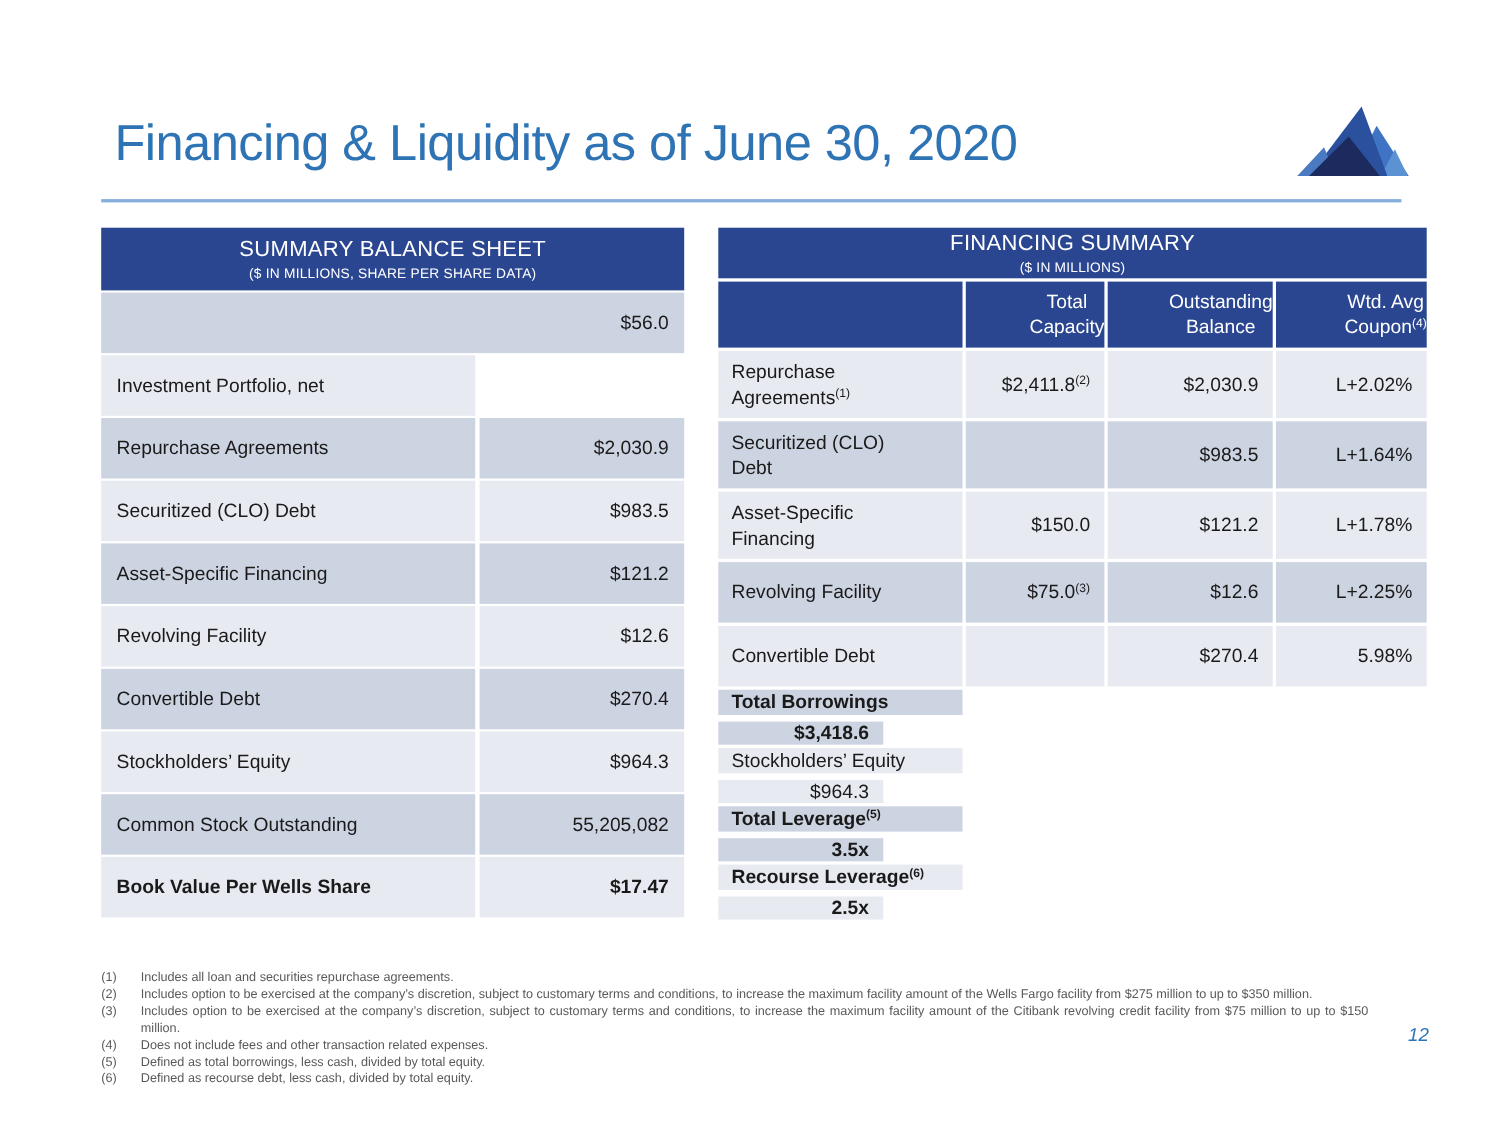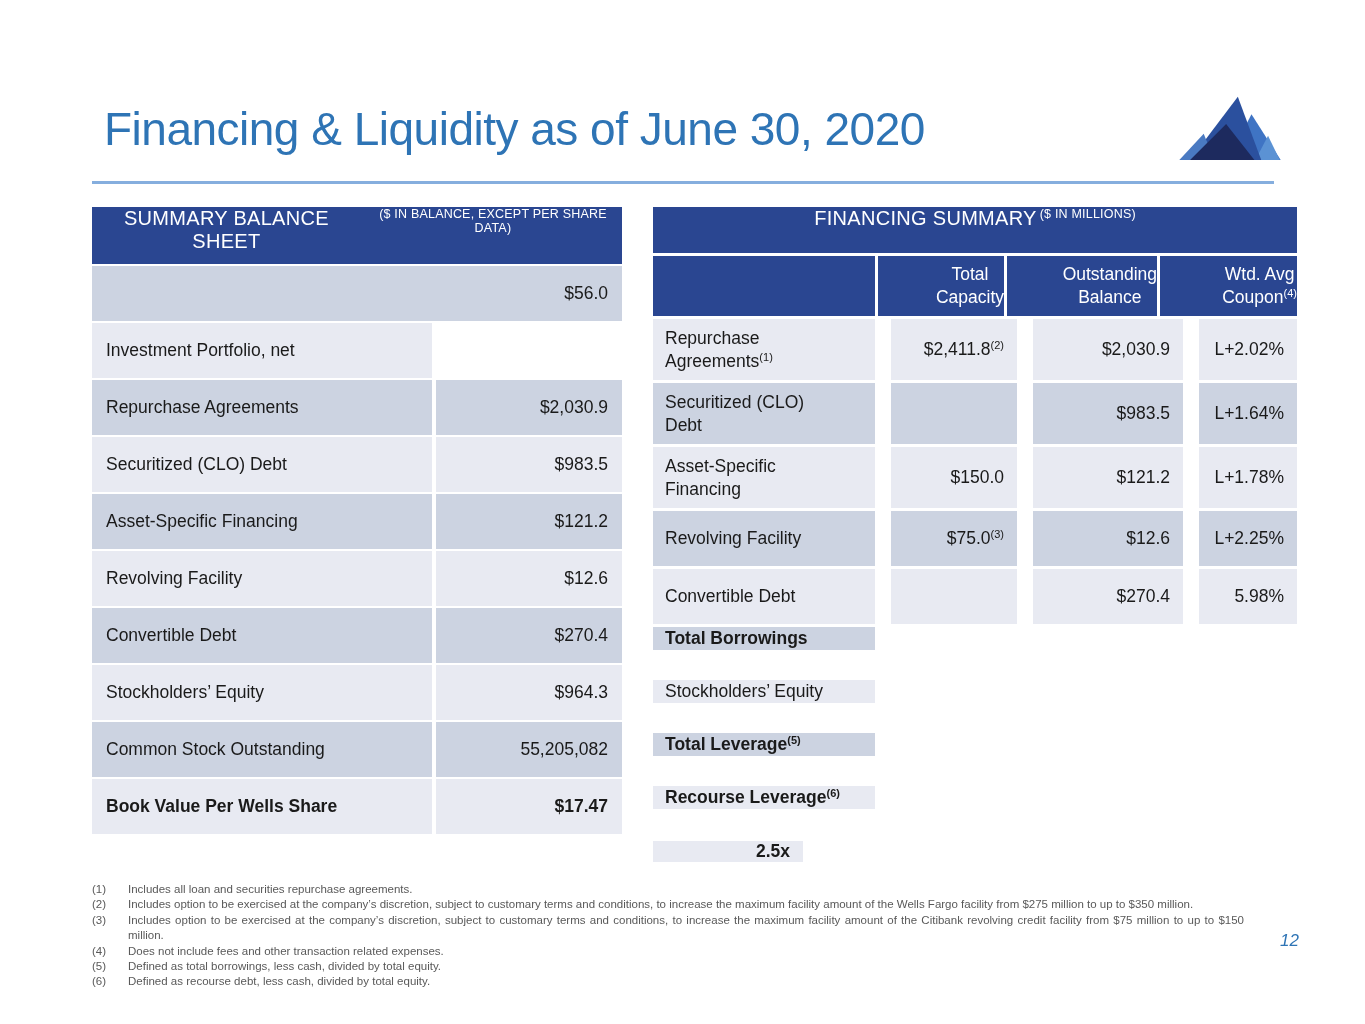--- a/index.html
+++ b/index.html
@@ -12,42 +12,42 @@
     position:absolute; left:104px; top:102px;
     font-size:46px; color:#2e74b5; letter-spacing:-0.5px; white-space:nowrap;
   }
   .rule { position:absolute; left:92px; top:181px; width:1182px; height:3px; background:#85aede; }
   .logo { position:absolute; left:1177px; top:86px; width:108px; height:78px; }
 
   
   .bs-table { position:absolute; left:92px; top:207px; width:530px; display:flex; flex-direction:column; gap:2px; }
   .t-head {
     background:#2a4691; color:#ffffff; text-align:center;
-    display:flex; flex-direction:row; justify-content:center; gap:3px;
+    display:flex; flex-direction:column; justify-content:center; gap:3px;
   }
   .bs-table .t-head { height:57px; }
   .t-head .t1 { font-size:20px; letter-spacing:0.3px; }
   .t-head .t2 { font-size:12.5px; letter-spacing:0.2px; }
   .bs-row { display:flex; gap:4px; height:55px; font-size:17.5px; }
   .bs-row > div { display:flex; align-items:center; }
   .bs-row .lbl { width:340px; padding-left:14px; }
   .bs-row .val { flex:1; justify-content:flex-end; padding-right:14px; }
   .bs-row.dark > div { background:#ccd3e1; }
   .bs-row.light > div { background:#e8eaf2; }
 
   
   .fs-table { position:absolute; left:653px; top:207px; width:644px; display:flex; flex-direction:column; gap:3px; }
   .fs-table .t-head { height:46px; }
   .fs-cols { display:flex; gap:3px; height:60px; }
   .fs-cols > div {
     background:#2a4691; color:#ffffff; font-size:17.5px; line-height:1.32;
     display:flex; align-items:center; justify-content:flex-end; text-align:center;
   }
   .c0 { width:222px; } .c1 { width:126px; } .c2 { width:150px; } .c3 { flex:1; }
-  .fs-row { display:flex; gap:16px; font-size:17.5px; }
+  .fs-row { display:flex; gap:3px; font-size:17.5px; }
   .fs-row > div { display:flex; align-items:center; }
   .fs-row .c0 { padding-left:12px; line-height:1.3; }
   .fs-row .c1, .fs-row .c2, .fs-row .c3 { justify-content:flex-end; padding-right:13px; }
   .fs-row.dark > div { background:#ccd3e1; }
   .fs-row.light > div { background:#e8eaf2; }
   .r-tall { height:61px; } .r-med { height:55px; } .r-short { height:50px;flex-direction:column; }
 
   .hwrap { white-space:pre-line; }
   sup { font-size:11px; line-height:0; vertical-align:6px; letter-spacing:0; }
   .b { font-weight:bold; }
@@ -72,21 +72,21 @@
     <polygon points="80,76 93,51 105,76" fill="#5b92d4"></polygon>
     <polygon points="13,76 62,11 86,76" fill="#2b509e"></polygon>
     <polygon points="2,76 27,49 38,76" fill="#4a7ac2"></polygon>
     <polygon points="13,76 50,39 79,76" fill="#1d2a5e"></polygon>
   </svg>
 </div>
 
 <div class="bs-table">
   <div class="t-head">
     <div class="t1">SUMMARY BALANCE SHEET</div>
-    <div class="t2">($ IN BALANCE, EXCEPT PER SHARE DATA)</div>
+    <div class="t2">($ IN MILLIONS, SHARE PER SHARE DATA)</div>
   </div>
 
   <div class="bs-row dark">
     <div class="val">$56.0</div>
   </div>
   <div class="bs-row light">
     <div class="lbl">Investment Portfolio, net</div>
   </div>
   <div class="bs-row dark">
     <div class="lbl">Repurchase Agreements</div>

